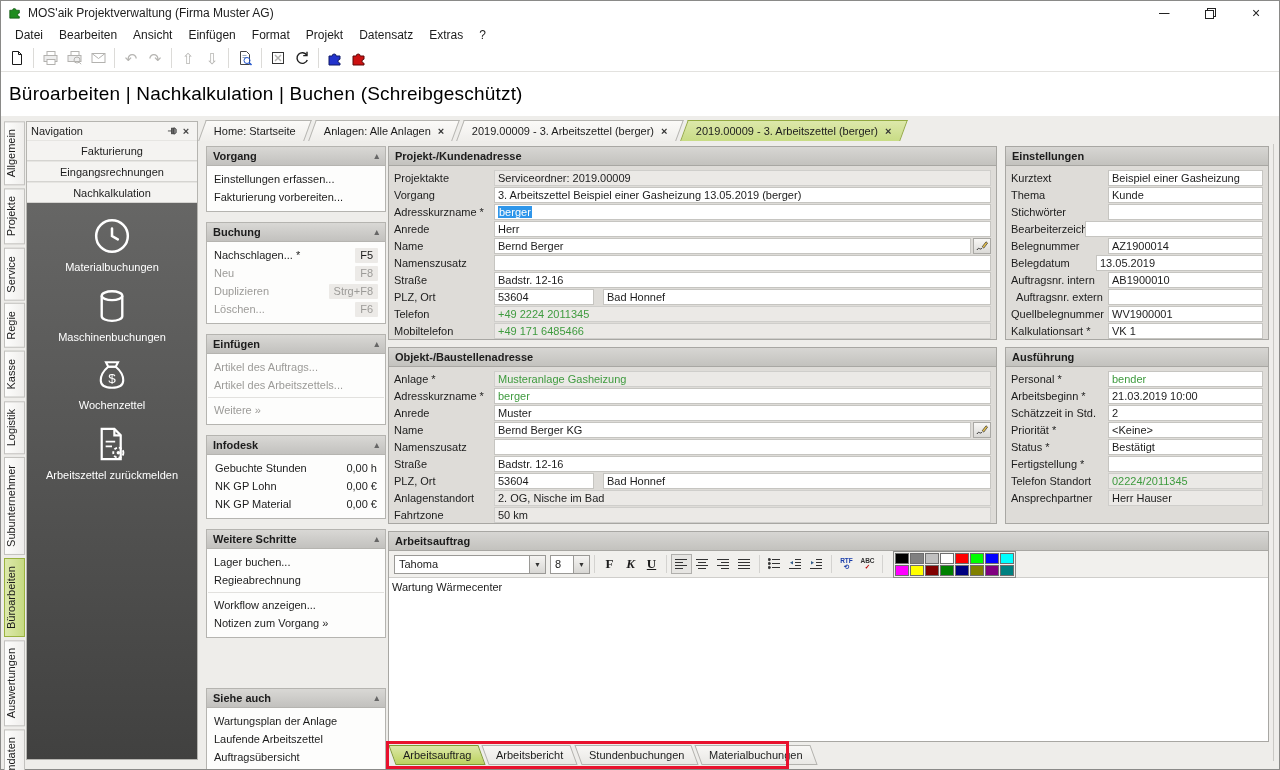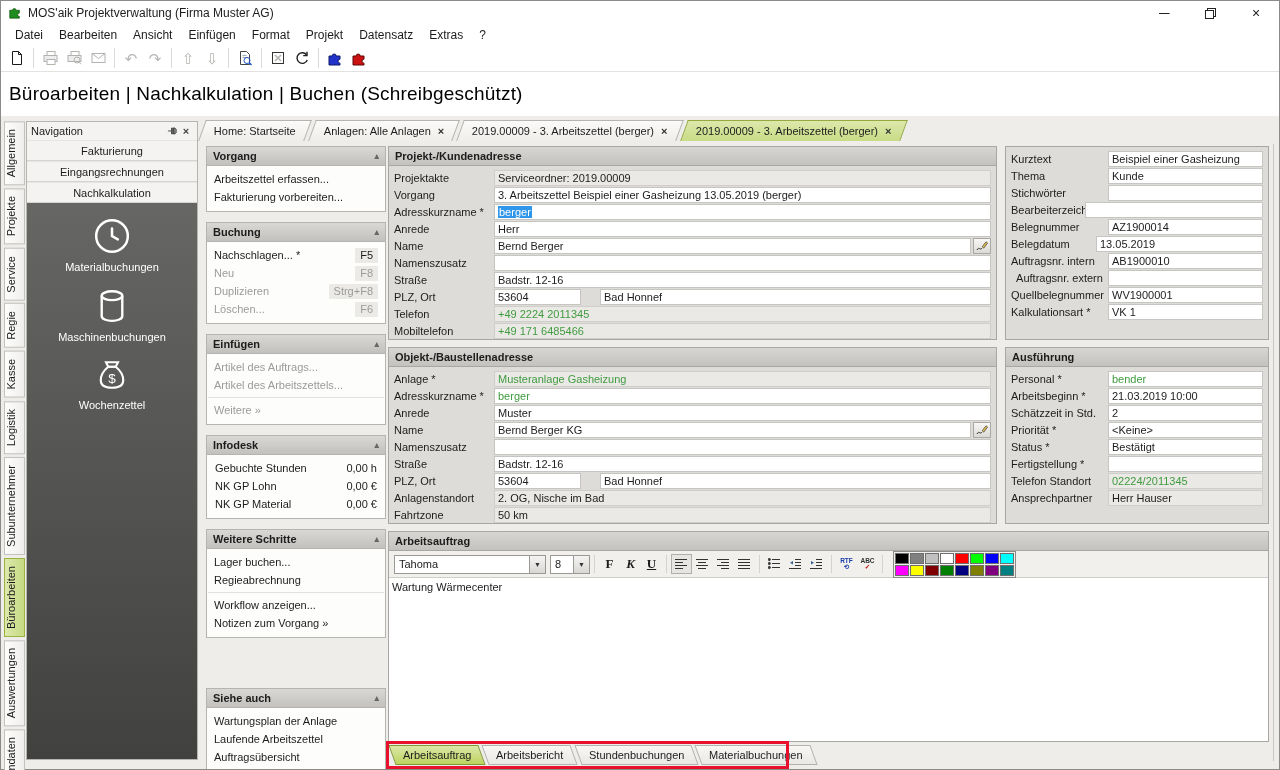--- a/index.html
+++ b/index.html
@@ -75,21 +75,21 @@
   .group{border:1px solid #a8a7a3;background:#dedcd8;display:flex;flex-direction:column;overflow:hidden}
   .g1{height:194px}.g2{height:177px}
   .g-head{height:19px;line-height:19px;flex:none;padding:0 6px;font-weight:bold;background:linear-gradient(#d7d6d3,#c3c2be);border-bottom:1px solid #a8a7a3;white-space:nowrap}
   .g-body{padding:4px 5px 0 5px;flex:1;overflow:hidden}
   .frow{display:flex;height:16px;margin-bottom:1px;align-items:stretch}
   .flabel{flex:none;line-height:16px;white-space:nowrap;overflow:hidden}
   .fld{flex:1;border:1px solid #c6c5c1;background:#fff;padding:0 3px;display:flex;align-items:center;white-space:nowrap;overflow:hidden}
   .fld.ro{background:#ebe9e6;border-color:#cfcecb}
   .fld.green{color:#3f9b3f}
   .fld .selseg{background:#2f96ea;color:#fff;padding:0 1px}
-  .fld.plz{flex:none;width:87px;margin-right:19px}
+  .fld.plz{flex:none;width:100px;margin-right:9px}
   .fld-btn{flex:none;width:18px;margin-left:2px;border:1px solid #a9a8a4;background:linear-gradient(#f8f7f5,#dbdad7);display:flex;align-items:center;justify-content:center}
 
   
   .editor{grid-column:1 / span 2;height:211px}
   .etb{height:27px;background:#f1f0ed;border-bottom:1px solid #cfcecb;display:flex;align-items:center;padding:0 5px}
   .combo{height:19px;border:1px solid #9a9996;background:#fff;display:flex;align-items:stretch}
   .combo .cval{padding:0 4px;display:flex;align-items:center}
   .combo .carr{width:16px;border-left:1px solid #9a9996;background:linear-gradient(#f5f4f2,#d8d7d4);display:flex;align-items:center;justify-content:center;font-size:7px;color:#333}
   .fontc{width:152px}.fontc .cval{flex:1}
   .sizec{width:40px}.sizec .cval{flex:1}
@@ -274,20 +274,30 @@
             <span class="tlabel">Maschinenbuchungen</span>
           </div>
           <div class="tool">
             <span><svg width="36" height="38" viewBox="0 0 24 24" fill="none" stroke="#fff" stroke-width="1.4">
                 <path d="M9.5 6.5L8 3.5h8l-1.5 3z"></path>
                 <path d="M9.5 6.5C6.5 9 4.5 12.5 4.5 15.5c0 3.5 3.2 5 7.5 5s7.5-1.5 7.5-5c0-3-2-6.5-5-9z"></path>
                 <text x="12" y="17.5" font-size="9" fill="#fff" stroke="none" text-anchor="middle" font-family="sans-serif">$</text>
               </svg></span>
             <span class="tlabel">Wochenzettel</span>
           </div>
+          <div class="tool">
+            <span><svg width="38" height="40" viewBox="0 0 24 24" fill="none" stroke="#fff" stroke-width="1.4">
+                <path d="M5.5 2.5h8l4 4v15h-12z"></path>
+                <path d="M13.5 2.5v4h4"></path>
+                <path d="M8 10.5h6M8 13.5h4" stroke-width="1.2"></path>
+                <circle cx="16" cy="17.5" r="3.2" stroke-width="1.2" stroke-dasharray="1.8 1.2"></circle>
+                <circle cx="16" cy="17.5" r="1.1" fill="#fff" stroke="none"></circle>
+              </svg></span>
+            <span class="tlabel">Arbeitszettel zurückmelden</span>
+          </div>
         </div>
     </div>
 
     <div class="dtabs">
         <div class="dtab">
           <span>
             <span>Home: Startseite</span>
           </span>
         </div>
         <div class="dtab">
@@ -311,21 +321,21 @@
       </div>
 
     <div class="taskpane">
         <div class="sect">
           <div class="sect-h">
             <span>Vorgang</span>
             <span class="cara">▴</span>
           </div>
           <div class="sect-b">
             <div class="titem">
-              <span>Arbeitszettel erfassen...</span>
+              <span>Einstellungen erfassen...</span>
             </div>
             <div class="titem">
               <span>Fakturierung vorbereiten...</span>
             </div>
           </div>
         </div>
         <div class="sect">
           <div class="sect-h">
             <span>Buchung</span>
             <span class="cara">▴</span>
@@ -480,20 +490,21 @@
                 <span class="flabel" style="width: 100px;">Telefon</span>
                 <span class="fld ro green">+49 2224 2011345</span>
               </div>
               <div class="frow">
                 <span class="flabel" style="width: 100px;">Mobiltelefon</span>
                 <span class="fld ro green">+49 171 6485466</span>
               </div>
             </div>
           </div>
         <div class="group g1" id="grp-einstellungen">
+            <div class="g-head">Einstellungen</div>
             <div class="g-body">
               <div class="frow">
                 <span class="flabel" style="width: 97px;">Kurztext</span>
                 <span class="fld">Beispiel einer Gasheizung</span>
               </div>
               <div class="frow">
                 <span class="flabel" style="width: 97px;">Thema</span>
                 <span class="fld">Kunde</span>
               </div>
               <div class="frow">

